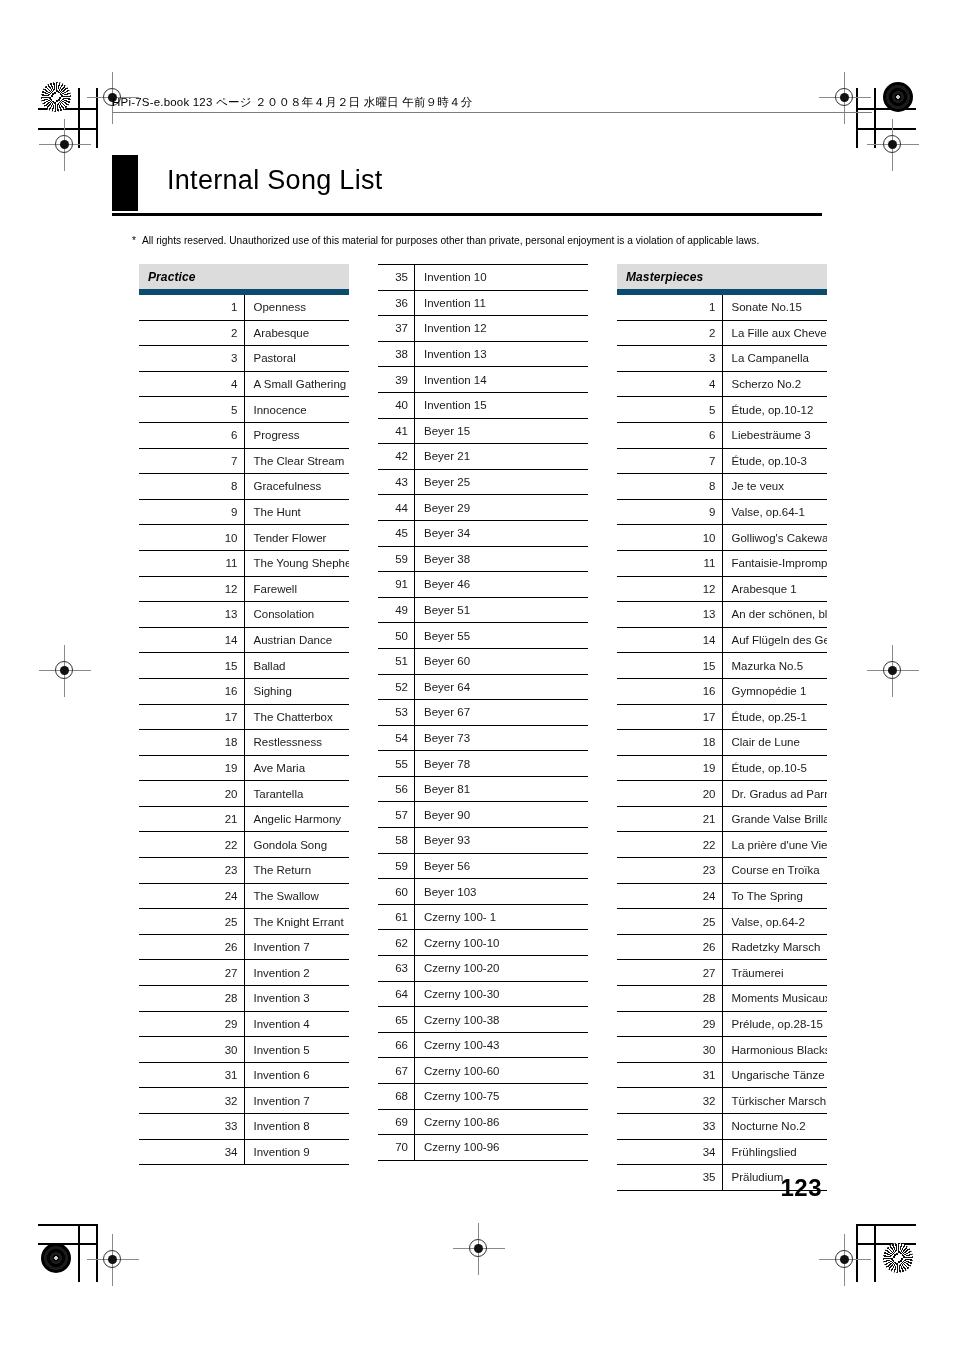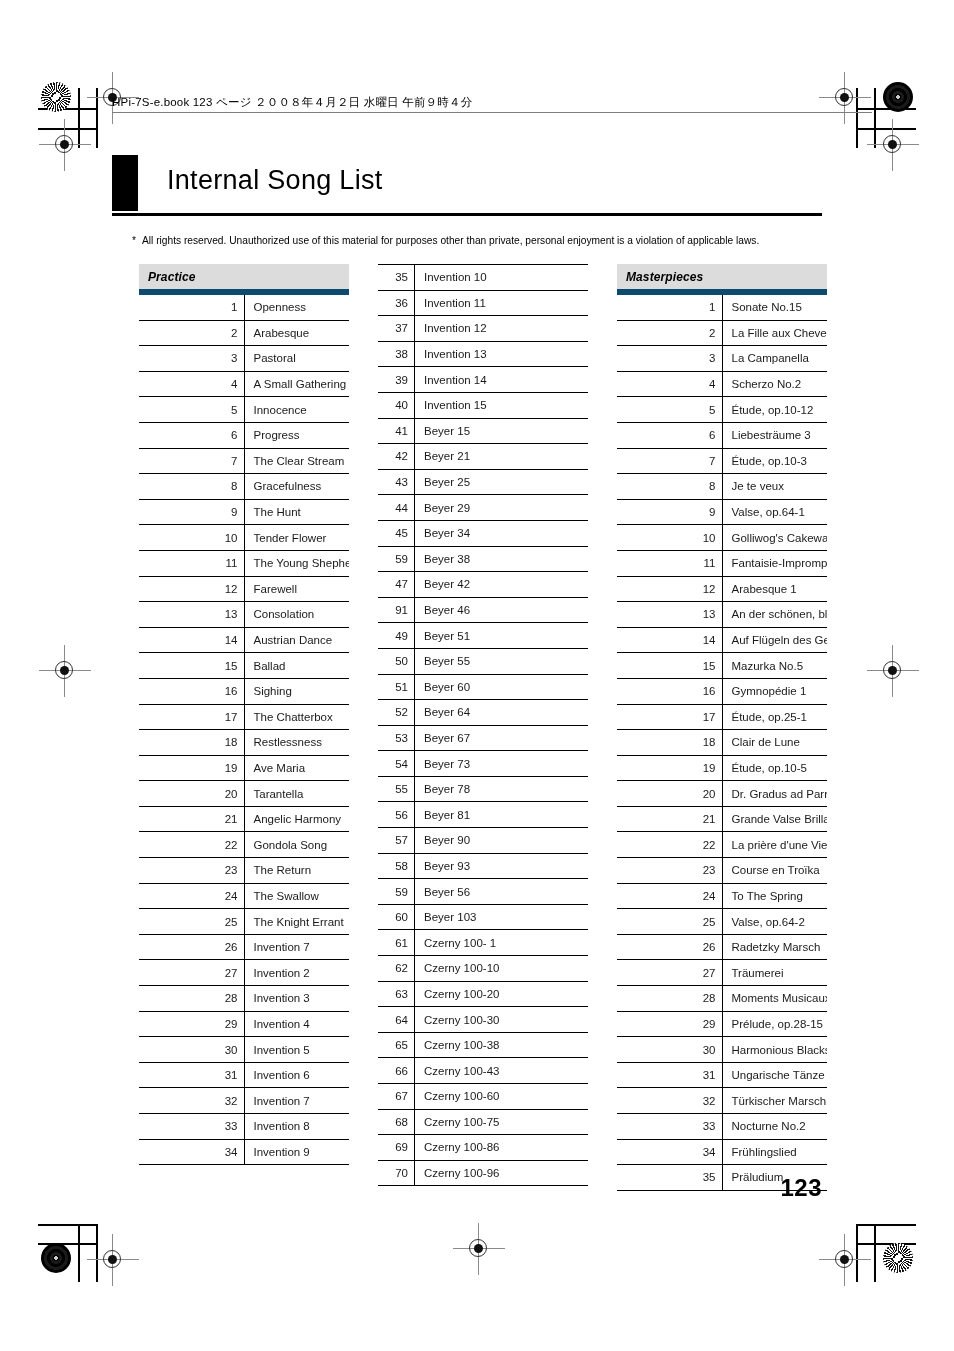--- a/index.html
+++ b/index.html
@@ -488,24 +488,20 @@
           </tr>
           <tr>
             <td class="num">45</td>
             <td class="name">Beyer 34</td>
           </tr>
           <tr>
             <td class="num">59</td>
             <td class="name">Beyer 38</td>
           </tr>
           <tr>
-            <td class="num">47</td>
-            <td class="name">Beyer 42</td>
-          </tr>
-          <tr>
             <td class="num">91</td>
             <td class="name">Beyer 46</td>
           </tr>
           <tr>
             <td class="num">49</td>
             <td class="name">Beyer 51</td>
           </tr>
           <tr>
             <td class="num">50</td>
             <td class="name">Beyer 55</td>

